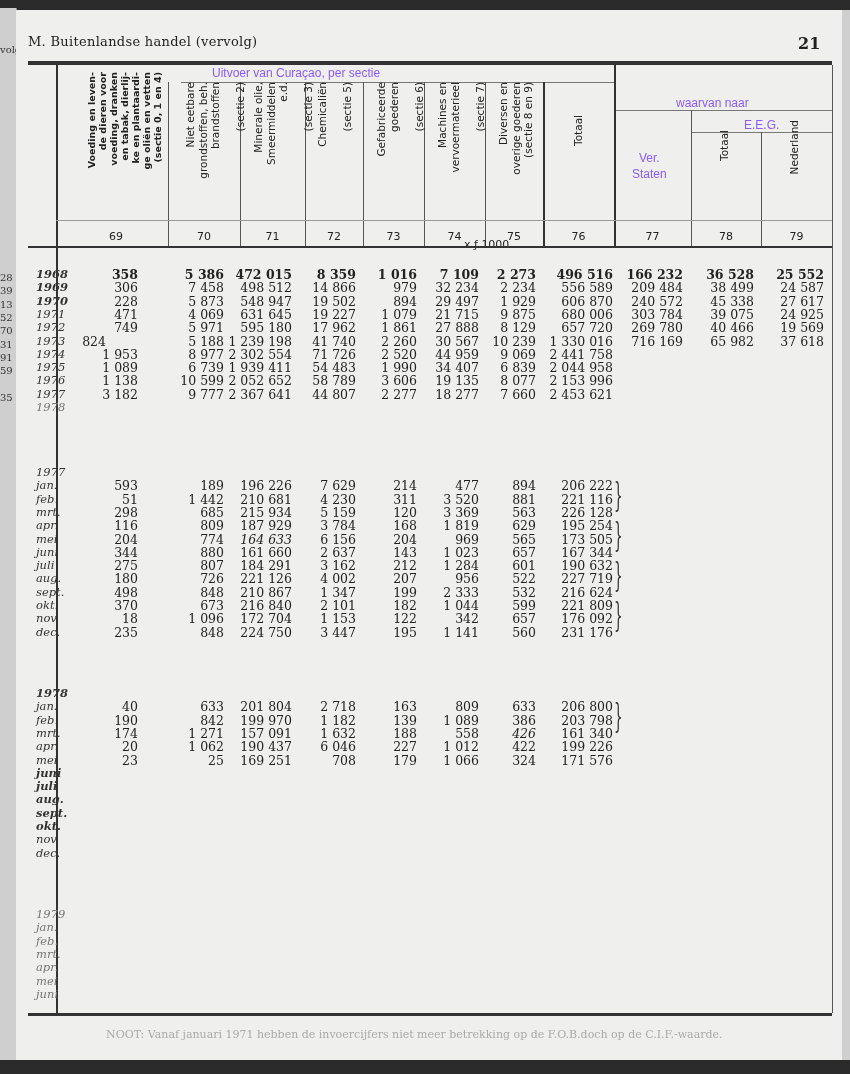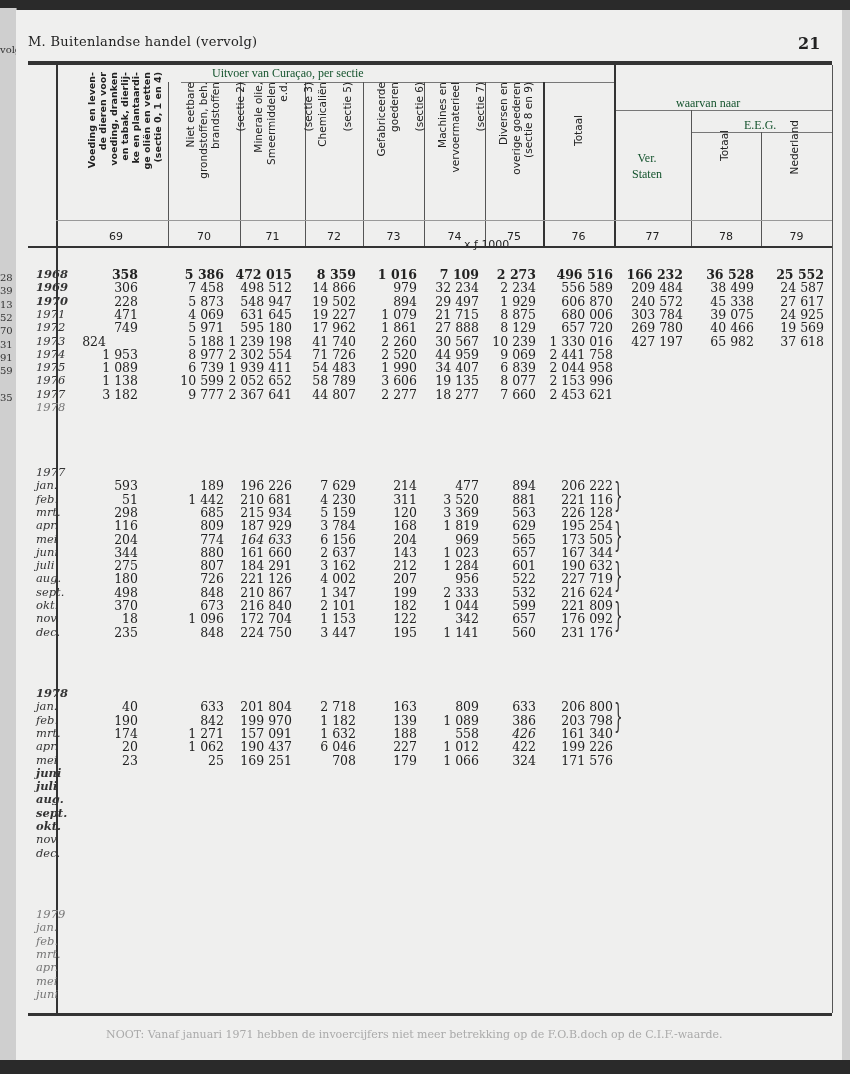--- a/index.html
+++ b/index.html
@@ -11,21 +11,21 @@
   .page{position:absolute;left:16px;top:10px;width:826px;height:1050px;background:#efefee;}
   .rightedge{position:absolute;left:842px;top:10px;width:8px;height:1050px;background:#cfcfcf;}
   .title{position:absolute;left:12px;top:24px;font-family:"DejaVu Serif",serif;font-size:13px;color:#222;letter-spacing:0.3px;}
   .pagenum{position:absolute;left:782px;top:24px;font-family:"DejaVu Serif",serif;font-size:16px;font-weight:bold;color:#222;}
   .rule-top{position:absolute;left:12px;top:51px;width:804px;height:4px;background:#333;}
   .rule-hdr{position:absolute;left:12px;top:236px;width:804px;height:2px;background:#333;}
   .rule-bot{position:absolute;left:12px;top:1003px;width:804px;height:3px;background:#333;}
   .vline{position:absolute;width:1px;background:#555;}
   .vline.thick{width:2px;background:#333;}
   .hline{position:absolute;height:1px;background:#777;}
-  .hdr-text{position:absolute;font-family:Liberation Serif, serif;color:#14532d;font-size:11px;white-space:nowrap;}
+  .hdr-text{position:absolute;font-family:Liberation Sans, sans-serif;color:#8b5cf6;font-size:11px;white-space:nowrap;}
   .rot{position:absolute;transform-origin:left top;transform:rotate(-90deg);font-family:"DejaVu Sans",sans-serif;font-size:10.5px;line-height:12.5px;color:#222;white-space:pre;text-align:right;}
   .rot.bold{font-weight:bold;font-size:9.5px;line-height:11px;}
   .colnum{position:absolute;top:220px;font-family:"DejaVu Sans",sans-serif;font-size:11px;color:#222;text-align:center;}
   .unit{position:absolute;left:448px;top:228px;font-family:"DejaVu Sans",sans-serif;font-size:11px;color:#222;}
   .rowlabel{position:absolute;left:20px;width:60px;font-family:"DejaVu Serif",serif;font-style:italic;font-size:11.5px;line-height:13.3px;color:#333;}
   .rowlabel.bold{font-weight:bold;}
   .rowlabel.faint{color:#777;}
   .cell{position:absolute;font-family:"DejaVu Serif",serif;font-size:12.5px;line-height:13.3px;color:#222;text-align:right;white-space:nowrap;}
   .cell.bold{font-weight:bold;}
   .brace{position:absolute;font-family:"DejaVu Serif",serif;font-size:34px;line-height:34px;color:#333;transform:scaleX(0.4);transform-origin:left top;}
@@ -167,21 +167,21 @@
       <div class="cell" style="top: 284.6px; right: 159px;">240 572</div>
       <div class="cell" style="top: 284.6px; right: 88px;">45 338</div>
       <div class="cell" style="top: 284.6px; right: 18px;">27 617</div>
       <div class="rowlabel " style="top: 297.9px;">1971</div>
       <div class="cell" style="top: 297.9px; right: 704px;">471</div>
       <div class="cell" style="top: 297.9px; right: 618px;">4 069</div>
       <div class="cell" style="top: 297.9px; right: 550px;">631 645</div>
       <div class="cell" style="top: 297.9px; right: 486px;">19 227</div>
       <div class="cell" style="top: 297.9px; right: 425px;">1 079</div>
       <div class="cell" style="top: 297.9px; right: 363px;">21 715</div>
-      <div class="cell" style="top: 297.9px; right: 306px;">8 875</div>
+      <div class="cell" style="top: 297.9px; right: 306px;">9 875</div>
       <div class="cell" style="top: 297.9px; right: 229px;">680 006</div>
       <div class="cell" style="top: 297.9px; right: 159px;">303 784</div>
       <div class="cell" style="top: 297.9px; right: 88px;">39 075</div>
       <div class="cell" style="top: 297.9px; right: 18px;">24 925</div>
       <div class="rowlabel " style="top: 311.2px;">1972</div>
       <div class="cell" style="top: 311.2px; right: 704px;">749</div>
       <div class="cell" style="top: 311.2px; right: 618px;">5 971</div>
       <div class="cell" style="top: 311.2px; right: 550px;">595 180</div>
       <div class="cell" style="top: 311.2px; right: 486px;">17 962</div>
       <div class="cell" style="top: 311.2px; right: 425px;">1 861</div>
@@ -193,21 +193,21 @@
       <div class="cell" style="top: 311.2px; right: 18px;">19 569</div>
       <div class="rowlabel " style="top: 324.5px;">1973</div>
       <div class="cell" style="top: 324.5px; right: 736px; text-align: right;">824</div>
       <div class="cell" style="top: 324.5px; right: 618px;">5 188</div>
       <div class="cell" style="top: 324.5px; right: 550px;">1 239 198</div>
       <div class="cell" style="top: 324.5px; right: 486px;">41 740</div>
       <div class="cell" style="top: 324.5px; right: 425px;">2 260</div>
       <div class="cell" style="top: 324.5px; right: 363px;">30 567</div>
       <div class="cell" style="top: 324.5px; right: 306px;">10 239</div>
       <div class="cell" style="top: 324.5px; right: 229px;">1 330 016</div>
-      <div class="cell" style="top: 324.5px; right: 159px;">427 197</div>
+      <div class="cell" style="top: 324.5px; right: 159px;">716 169</div>
       <div class="cell" style="top: 324.5px; right: 88px;">65 982</div>
       <div class="cell" style="top: 324.5px; right: 18px;">37 618</div>
       <div class="rowlabel " style="top: 337.8px;">1974</div>
       <div class="cell" style="top: 337.8px; right: 704px;">1 953</div>
       <div class="cell" style="top: 337.8px; right: 618px;">8 977</div>
       <div class="cell" style="top: 337.8px; right: 550px;">2 302 554</div>
       <div class="cell" style="top: 337.8px; right: 486px;">71 726</div>
       <div class="cell" style="top: 337.8px; right: 425px;">2 520</div>
       <div class="cell" style="top: 337.8px; right: 363px;">44 959</div>
       <div class="cell" style="top: 337.8px; right: 306px;">9 069</div>

